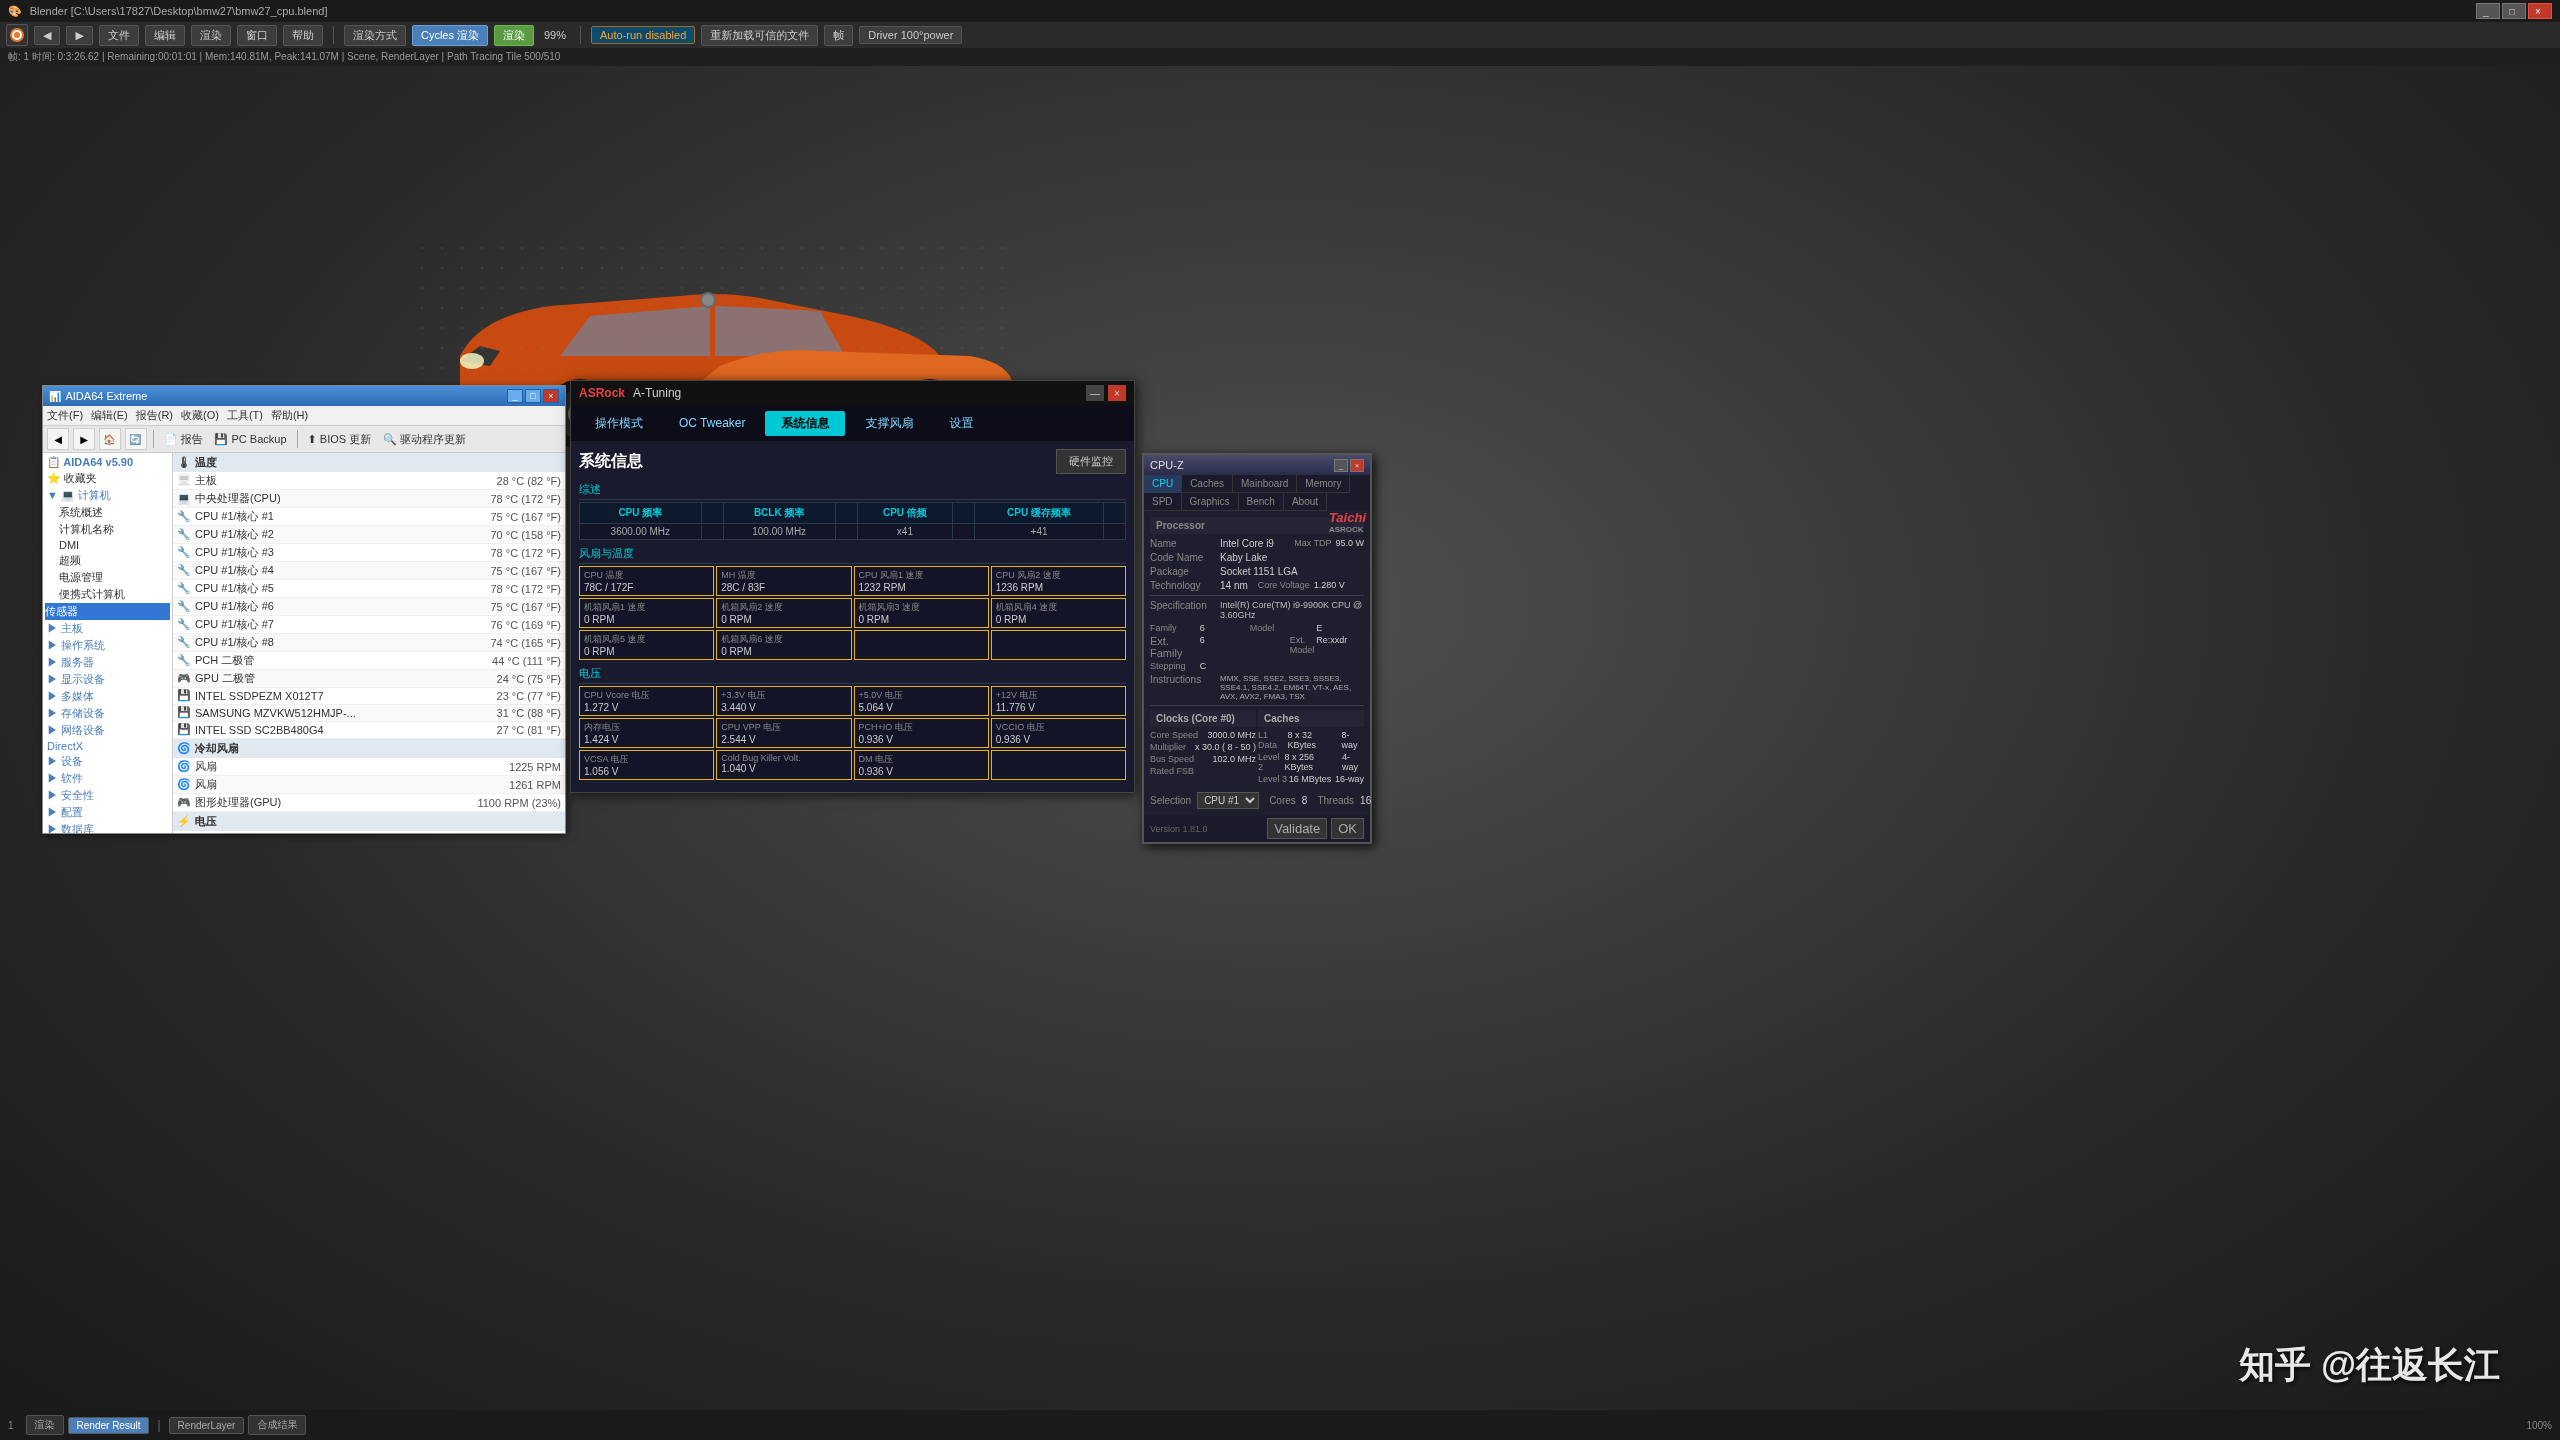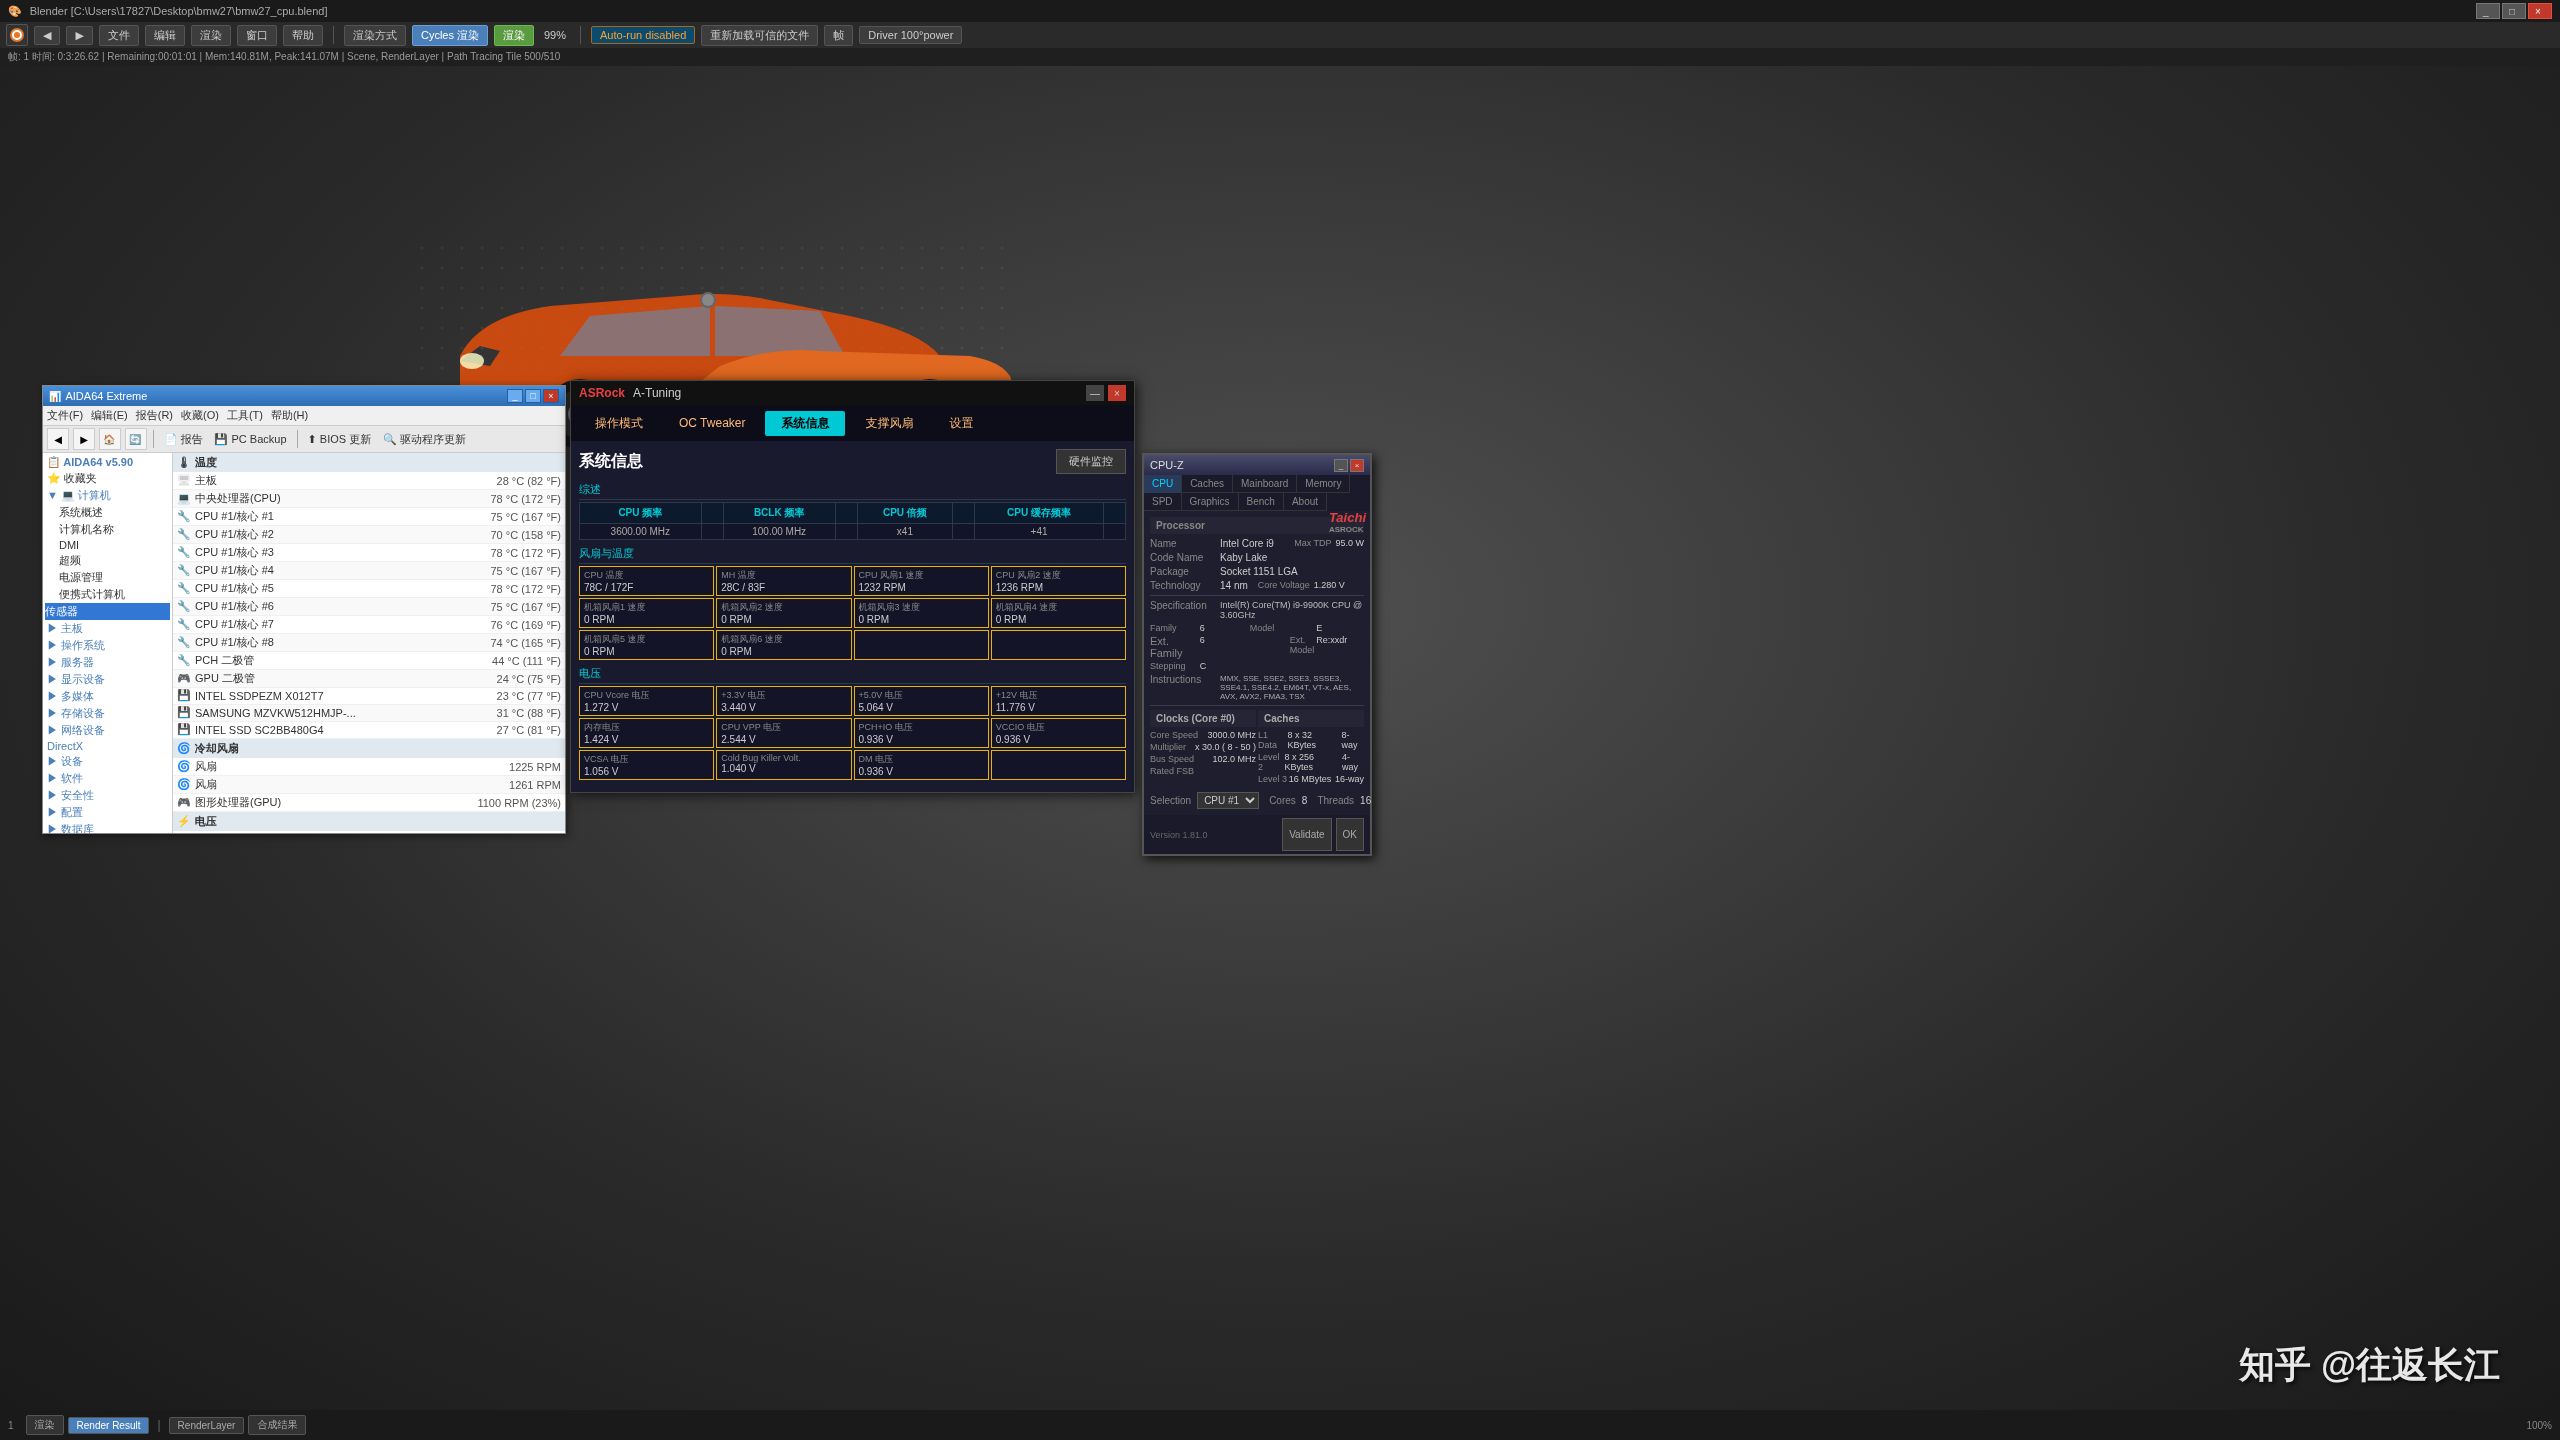--- a/index.html
+++ b/index.html
@@ -302,21 +302,21 @@
     .atuning-nav {
       background: #0d0d1a;
       display: flex;
       align-items: center;
       height: 36px;
       padding: 0 8px;
       gap: 4px;
     }
     .atuning-nav .nav-item {
       padding: 4px 16px;
-      color: #fdba74;
+      color: #7dd3fc;
       font-size: 12px;
       cursor: pointer;
       border-radius: 2px;
     }
     .atuning-nav .nav-item.active {
       background: #00c8d4;
       color: #000;
       font-weight: bold;
     }
     .atuning-body {
@@ -515,22 +515,22 @@
       align-items: center;
       justify-content: space-between;
       padding: 3px 6px;
       font-size: 9px;
       color: #666;
     }
     .cpuz-footer .footer-btn {
       background: #333;
       border: 1px solid #555;
       color: #aaa;
-      font-size: 10px;
-      padding: 10px 6px;
+      font-size: 13px;
+      padding: 2px 6px;
       cursor: pointer;
     }
 
     
     .watermark {
       position: absolute;
       bottom: 50px;
       right: 60px;
       font-size: 36px;
       color: rgba(255,255,255,0.9);

